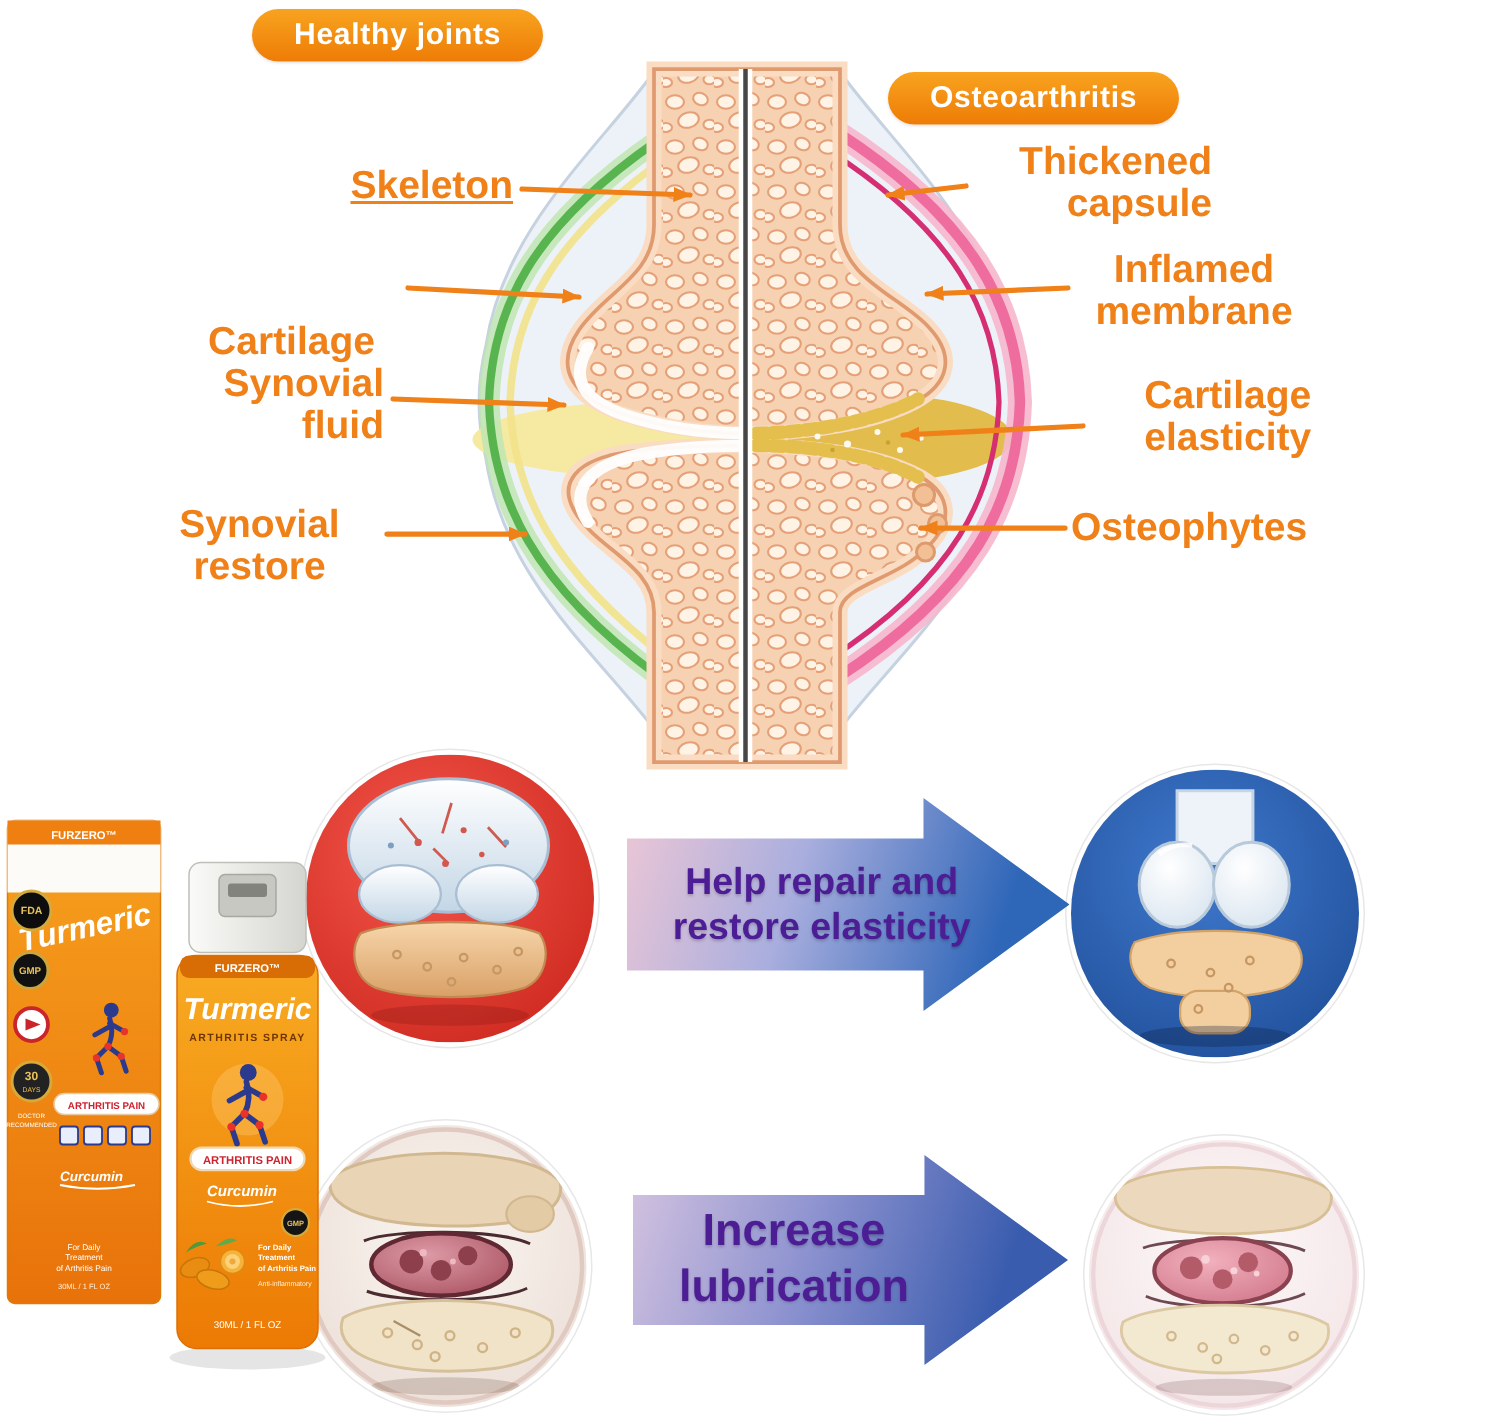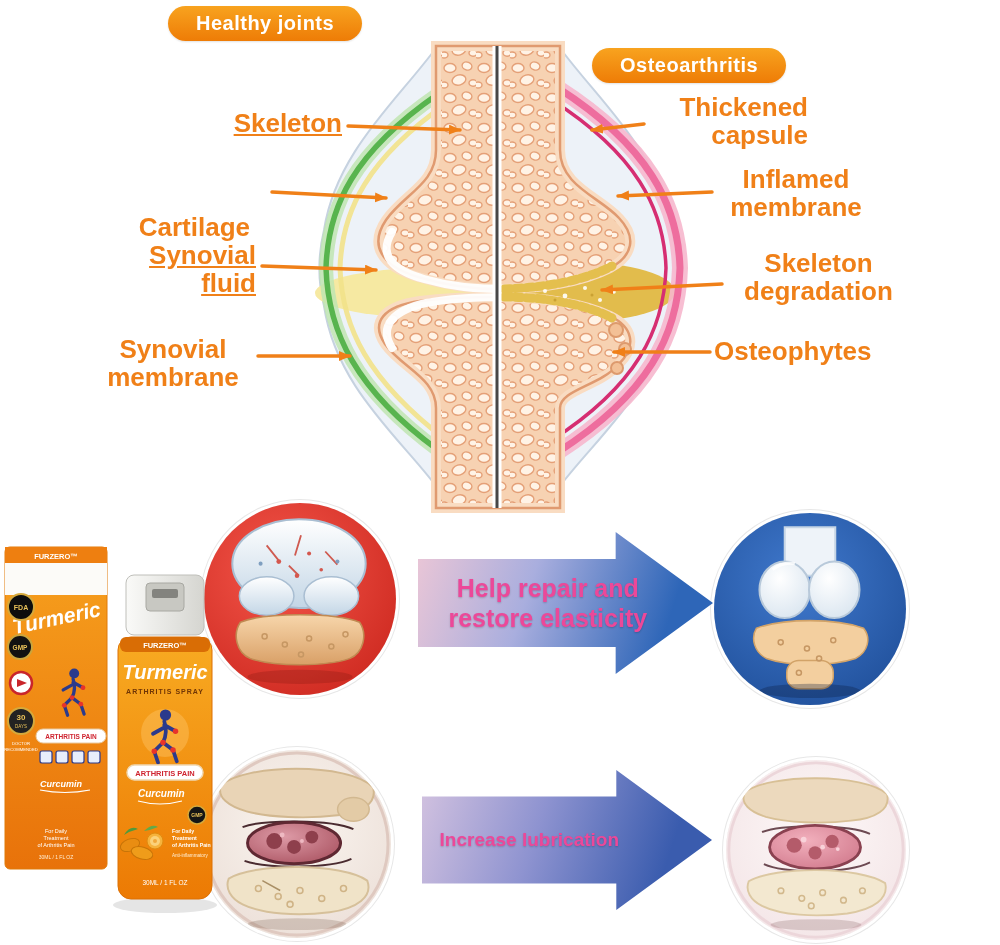--- a/index.html
+++ b/index.html
@@ -19,45 +19,45 @@
   #pill-healthy { left:168px; top:6px; }
   #pill-osteo  { left:592px; top:12px;margin-top:36px; }
 
   
   .lbl {
     position:absolute; color:#f08018; font-weight:800; font-size:26px;
     line-height:1.06;
   }
   #lbl-skeleton           { left:200px; top:110px; width:142px; text-align:right;text-decoration:underline; }
   #lbl-cartilage          { left:102px; top:178px; width:148px; text-align:right;margin-top:36px; }
-  #lbl-synovial-fluid     { left:138px; top:242px; width:118px; text-align:right;text-decoration:underline; }
+  #lbl-synovial-fluid     { left:138px; top:242px; width:118px; text-align:right; }
   #lbl-synovial-membrane  { left:92px;  top:336px; width:162px; text-align:center; }
   #lbl-thickened-capsule  { left:648px; top:94px;  width:160px; text-align:right; }
   #lbl-inflamed-membrane  { left:716px; top:166px; width:160px; text-align:center; }
   #lbl-cartilage-degradation { left:726px; top:250px; width:185px; text-align:center; }
   #lbl-osteophytes        { left:714px; top:338px; width:210px; text-align:left; }
 
   
   .banner { position:absolute; }
   .banner .shape {
     position:absolute; left:0; top:0; right:0; bottom:0;
     clip-path:polygon(0 19%, 67% 19%, 67% 0, 100% 50%, 67% 100%, 67% 81%, 0 81%);
   }
   #banner-repair { left:418px; top:532px; width:295px; height:142px; }
   #banner-repair .shape { background:linear-gradient(108deg,#edc7d6 0%,#a9aede 38%,#2e66b8 82%); }
   #banner-lubrication { left:422px; top:770px; width:290px; height:140px; }
   #banner-lubrication .shape { background:linear-gradient(108deg,#d4c3e0 0%,#8e93d0 40%,#3a5cae 82%); }
   .banner .txt {
     position:absolute; top:0; height:100%;
     display:flex; align-items:center; justify-content:center; text-align:center;
-    color:#ec4899; font-weight:700; font-size:25px; line-height:1.22;
+    color:#4c1d95; font-weight:700; font-size:25px; line-height:1.22;
     text-shadow:0 1px 2px rgba(0,0,0,.2);
   }
   #banner-repair .txt { left:2%; width:84%; }
-  #banner-lubrication .txt { left:6%; width:62%; font-size:19px; }
+  #banner-lubrication .txt { left:6%; width:62%; font-size:30px; }
 
   
   .circle {
     position:absolute; border-radius:50%; overflow:hidden;
     box-shadow:0 0 0 3px #ffffff, 0 0 0 4px #e7e7e7;
   }
   .circle svg { display:block; width:100%; height:100%; }
   #circle-damaged    { left:204px; top:503px; width:192px; height:192px; }
   #circle-restored   { left:714px; top:513px; width:192px; height:192px; }
   #circle-dry        { left:203px; top:750px; width:188px; height:188px; }
@@ -153,24 +153,24 @@
       <line x1="710" y1="352" x2="614" y2="352" marker-end="url(#ah)"></line>
     </g>
   </svg>
 
   <div class="pill" id="pill-healthy">Healthy joints</div>
   <div class="pill" id="pill-osteo">Osteoarthritis</div>
 
   <div class="lbl" id="lbl-skeleton">Skeleton</div>
   <div class="lbl" id="lbl-cartilage">Cartilage</div>
   <div class="lbl" id="lbl-synovial-fluid">Synovial fluid</div>
-  <div class="lbl" id="lbl-synovial-membrane">Synovial membrane</div>
+  <div class="lbl" id="lbl-synovial-membrane">Synovial restore</div>
   <div class="lbl" id="lbl-thickened-capsule">Thickened capsule</div>
   <div class="lbl" id="lbl-inflamed-membrane">Inflamed membrane</div>
-  <div class="lbl" id="lbl-cartilage-degradation">Skeleton degradation</div>
+  <div class="lbl" id="lbl-cartilage-degradation">Cartilage elasticity</div>
   <div class="lbl" id="lbl-osteophytes">Osteophytes</div>
 
   <div class="circle" id="circle-damaged">
     <svg viewBox="0 0 190 190">
       <defs>
         <radialGradient id="c1bg" cx="40%" cy="35%" r="80%">
           <stop offset="0%" stop-color="#f4564a"></stop>
             <stop offset="100%" stop-color="#cb261d"></stop>
         </radialGradient>
         <linearGradient id="c1cart" x1="0" y1="0" x2="0" y2="1">

